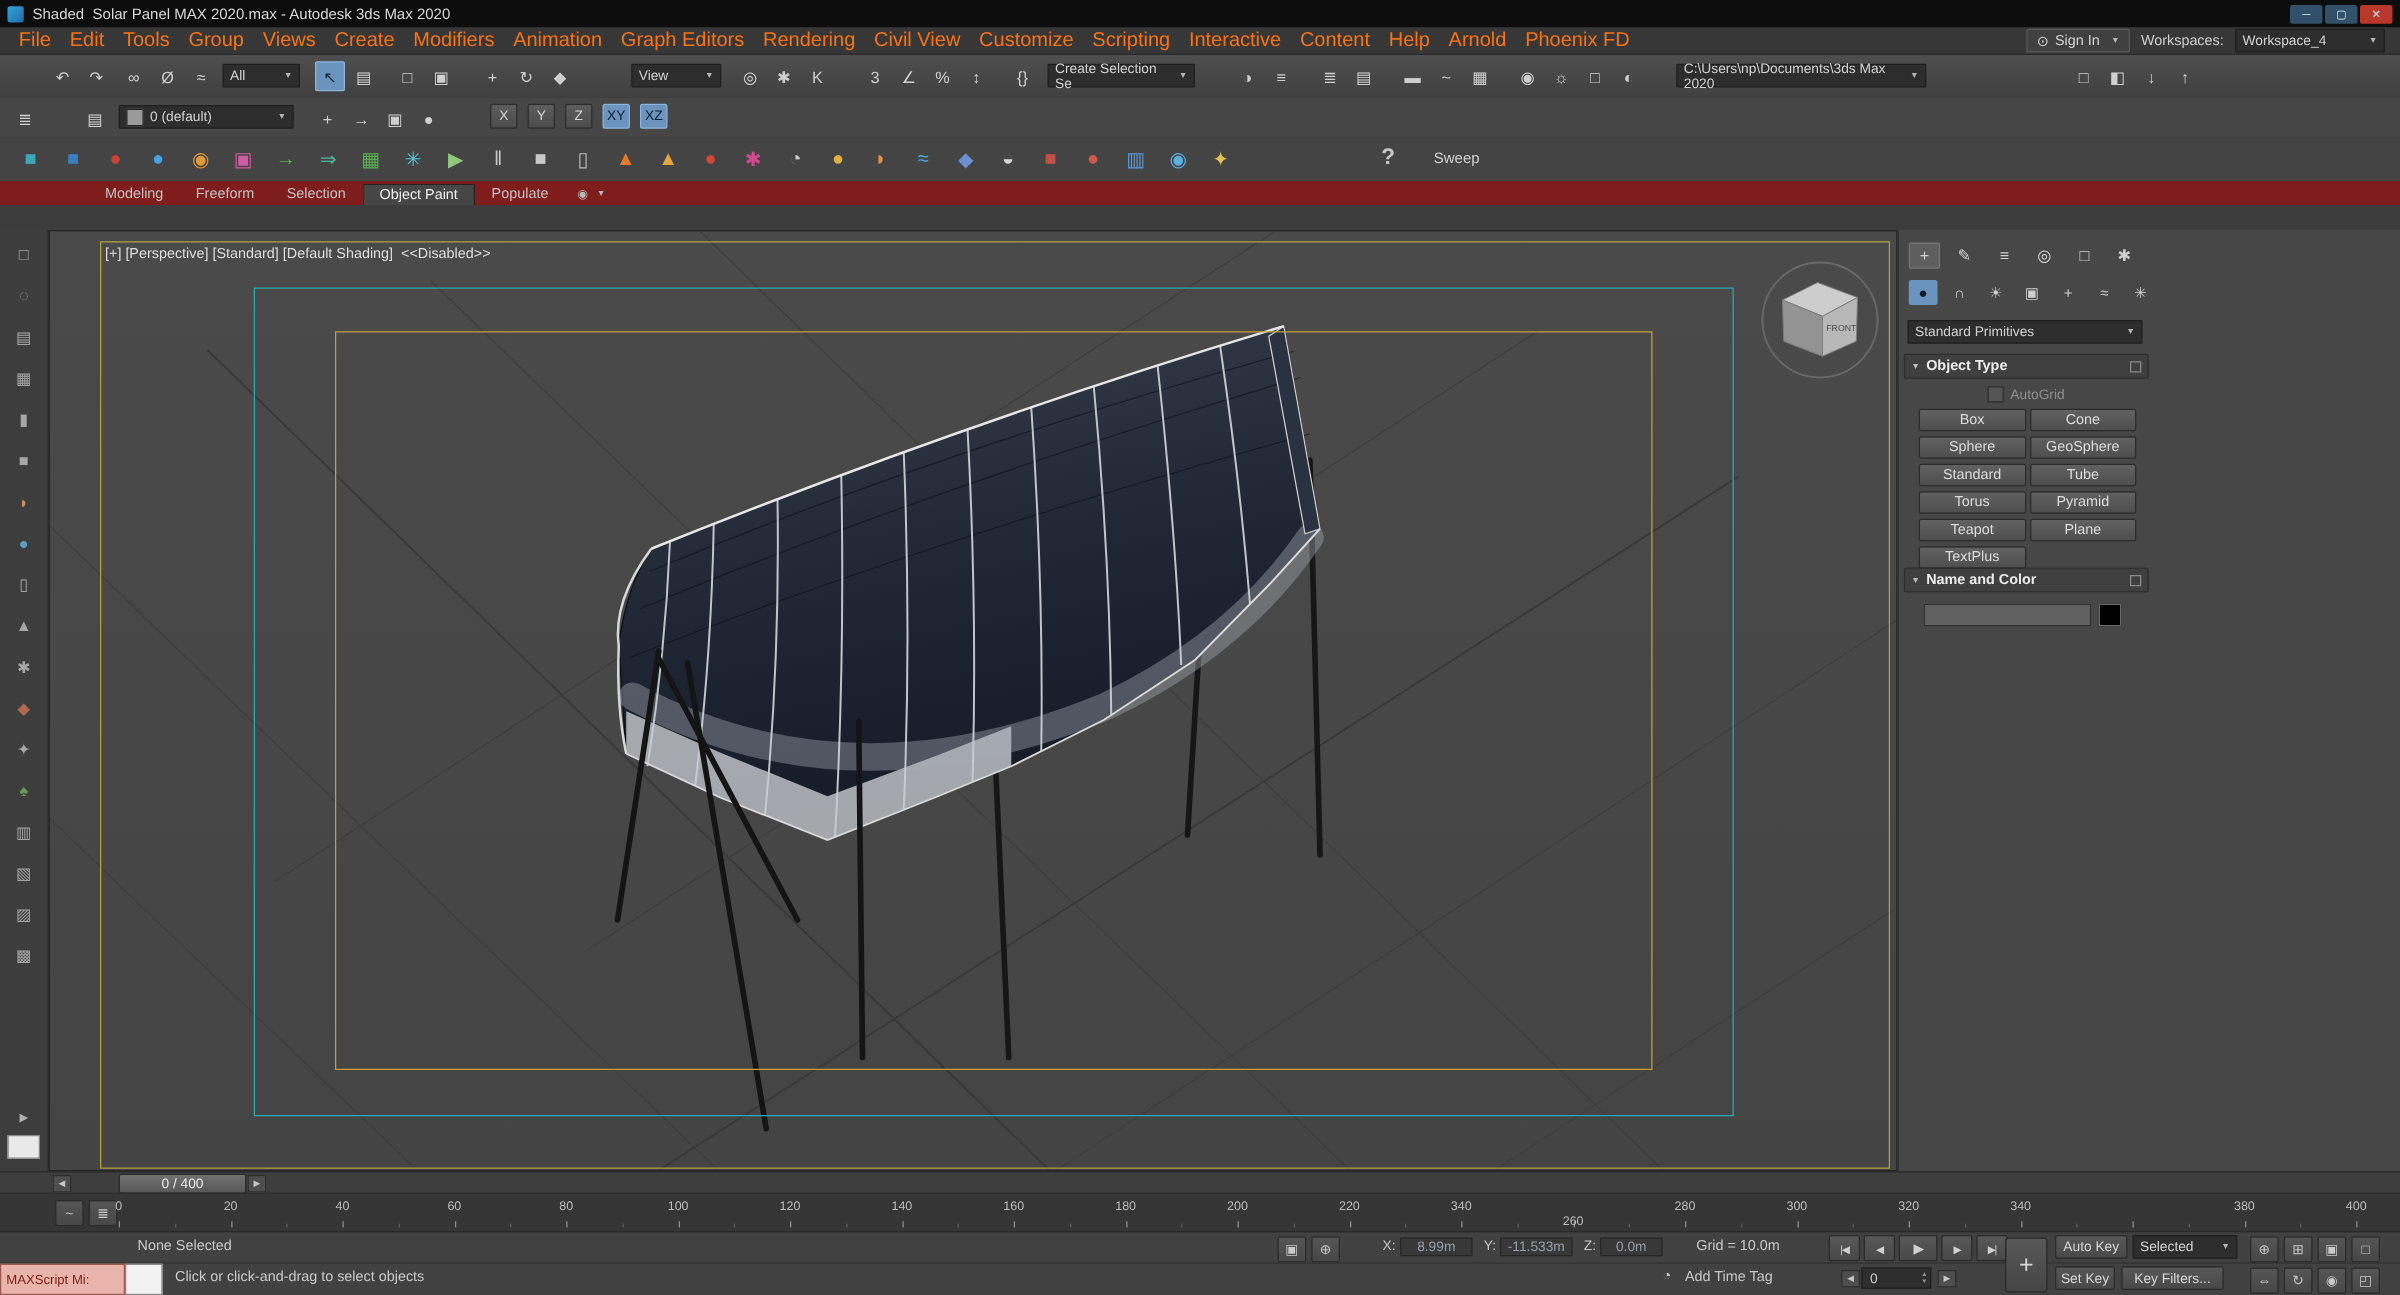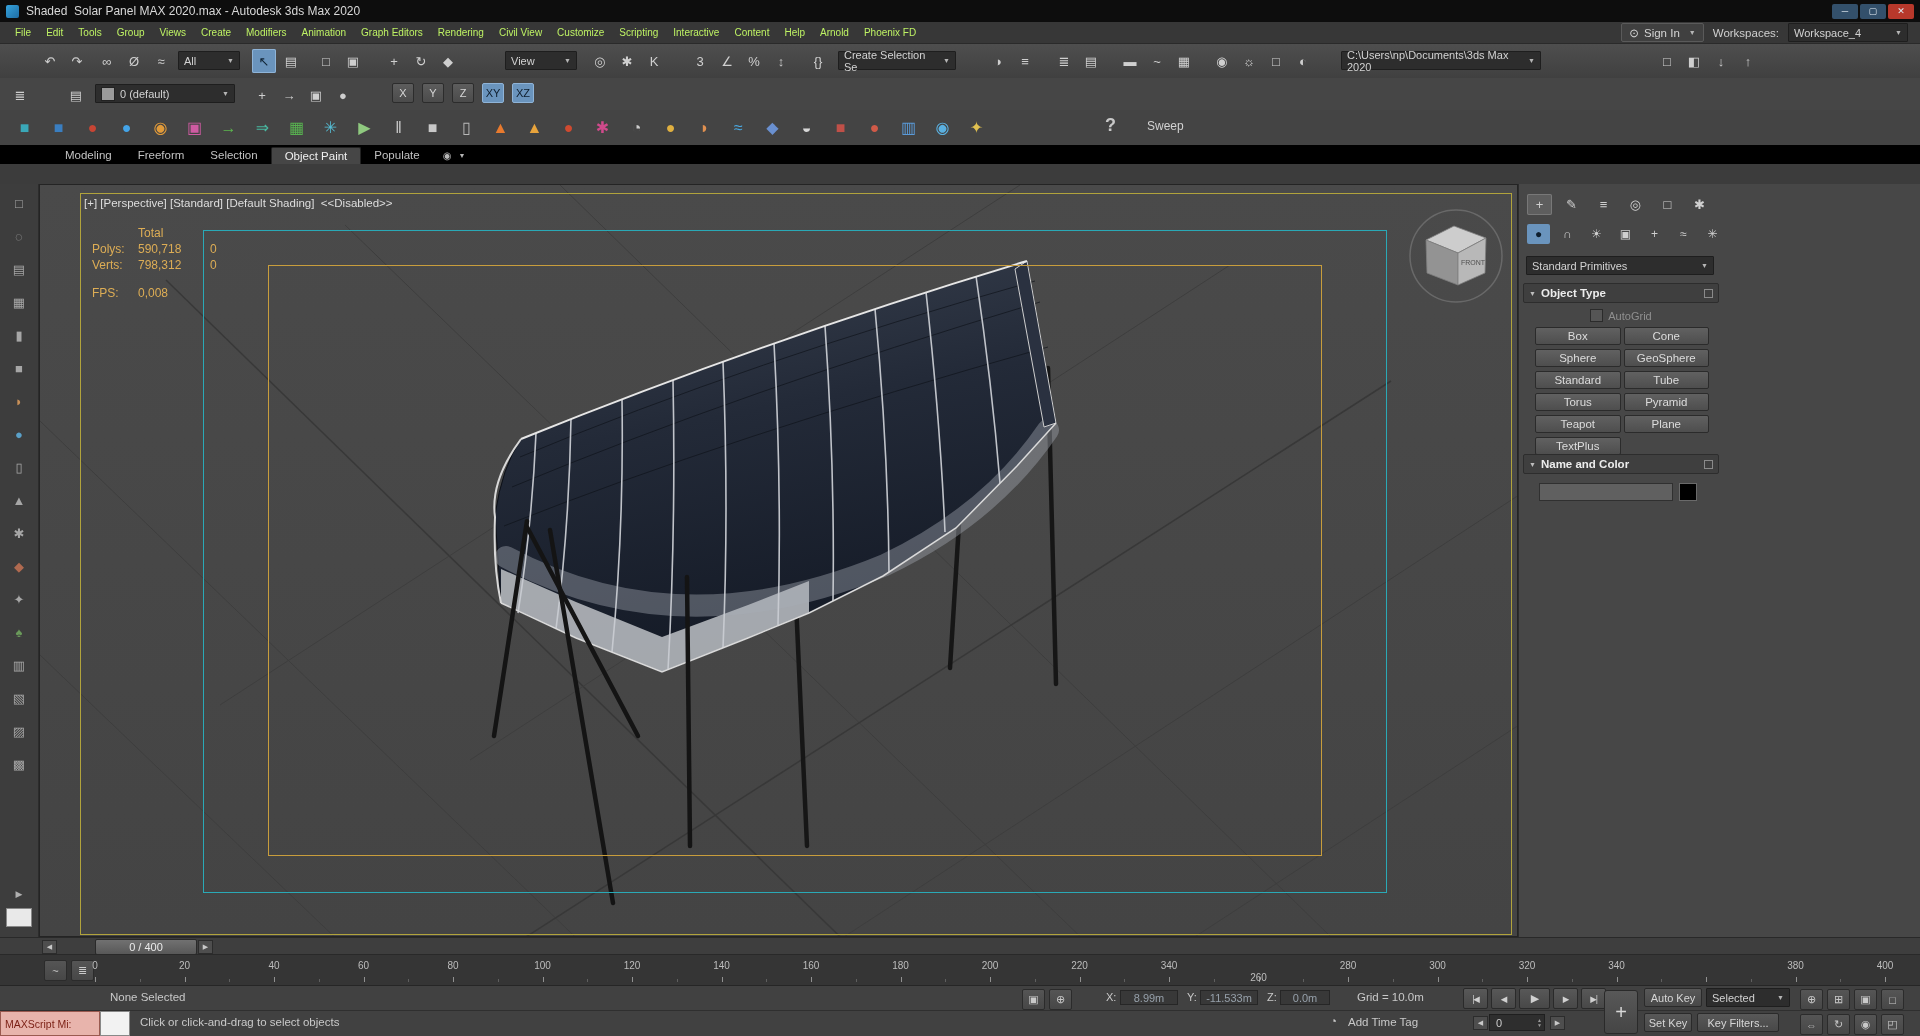--- a/index.html
+++ b/index.html
@@ -7,21 +7,21 @@
   
   .titlebar{position:absolute;left:0;top:0;width:100%;height:22px;background:#0d0d0d;display:flex;align-items:center;padding:0 6px;box-sizing:border-box}
   .appicon{width:13px;height:13px;background:linear-gradient(135deg,#35a3dd,#1e6ca3);border-radius:2px;margin-right:7px}
   .title{font-size:12px;color:#d8d8d8;white-space:pre}
   .winbtns{margin-left:auto;display:flex;gap:2px}
   .winbtn{width:26px;height:15px;display:flex;align-items:center;justify-content:center;font-size:9px;color:#dfe8f0;background:#33506b;border-radius:2px;cursor:default}
   .winbtn.close{background:#b8382b}
   
   .menubar{position:absolute;left:0;top:22px;width:100%;height:22px;background:#373737;border-bottom:1px solid #2a2a2a;display:flex;align-items:center;box-sizing:border-box;padding:0 8px}
   .menu-items{display:flex;gap:1px}
-  .menu-item{padding:2px 7px;font-size:10px;color:#bef264}
+  .menu-item{padding:2px 7px;font-size:16px;color:#f97316}
   .menubar-right{margin-left:auto;display:flex;align-items:center;gap:9px;padding-right:4px}
   .signin{display:flex;align-items:center;gap:5px;border:1px solid #5a5a5a;background:#404040;height:17px;padding:0 7px;font-size:11.5px;border-radius:2px}
   .ws-label{font-size:11.5px;color:#cfcfcf}
   .caret{font-size:7px;color:#b5b5b5;margin-left:4px}
   .combo{display: flex;align-items:center;background:#2d2d2d;border:1px solid #1e1e1e;height:19px;padding:0 5px;font-size:11px;color:#d2d2d2;box-sizing:border-box;border-radius:1px}
   .combo .caret{margin-left:auto;padding-left:5px}
   .combo.abs{position:absolute;top:7px}
   
   .toolbar1{position:absolute;left:0;top:44px;width:100%;height:34px;background:linear-gradient(#4e4e4e,#404040);border-bottom:1px solid #2e2e2e}
   .tg{position:absolute;top:5px;display:flex;gap:3px}
@@ -31,21 +31,21 @@
   .toolbar2 .tg{top:5px}
   .axisbtn{min-width:22px;height:20px;background:linear-gradient(#5d5d5d,#4b4b4b);border:1px solid #2c2c2c;display:flex;align-items:center;justify-content:center;font-size:11px;color:#d6d6d6;border-radius:2px;padding:0 2px;box-sizing:border-box}
   .axisbtn.active{background:#6a94bd;color:#0e1e2e;border-color:#8fb4d8}
   .layerchip{width:12px;height:12px;background:#9a9a9a;border:1px solid #222;margin-right:5px;flex:none}
   .toolbar3{position:absolute;left:0;top:110px;width:100%;height:35px;background:#444;border-bottom:1px solid #2b2b2b}
   .ticons{position:absolute;left:12px;top:5px;display:flex;gap:9px}
   .t3icon{width:25px;height:25px;display:flex;align-items:center;justify-content:center;font-size:16px}
   .help-q{position:absolute;left:1105px;top:5px;font-size:18px;color:#c8c8c8;font-weight:bold}
   .sweep{position:absolute;left:1147px;top:9px;font-size:12px;color:#d2d2d2}
   
-  .ribbontabs{position:absolute;left:0;top:145px;width:100%;height:19px;background:#000000;display:flex;align-items:flex-end;padding-left:52px;box-sizing:border-box}
+  .ribbontabs{position:absolute;left:0;top:145px;width:100%;height:19px;background:#7f1d1d;display:flex;align-items:flex-end;padding-left:71px;box-sizing:border-box}
   .rtab{padding:2px 13px 2px;font-size:11.5px;color:#c2c2c2}
   .rtab.active{background:#464646;color:#efefef;border:1px solid #222;border-bottom:none;border-radius:2px 2px 0 0}
   .rtab-menu{display:flex;align-items:center;gap:3px;margin-left:10px;color:#b8b8b8;font-size:10px;padding-bottom:3px}
   .subtabs{position:absolute;left:0;top:164px;width:100%;height:20px;background:#3b3b3b;border-bottom:1px solid #282828;display:flex;gap:5px;padding:2px 0 0 48px;box-sizing:border-box}
   .subtab{padding:0 9px;font-size:11px;color:#d2d2d2;background:#474747;border:1px solid #2a2a2a;border-radius:2px;height:15px;display:flex;align-items:center}
   
   .lefttoolbar{position:absolute;left:0;top:184px;width:39px;height:753px;background:#3d3d3d;border-right:1px solid #2c2c2c;display:flex;flex-direction:column;align-items:center;padding:8px 0 10px;box-sizing:border-box}
   .lt-list{display:flex;flex-direction:column;gap:11px;align-items:center}
   .ltbicon{width:22px;height:22px;display:flex;align-items:center;justify-content:center;font-size:13px;color:#a6a6a6}
   .lt-bottom{margin-top:auto;display:flex;flex-direction:column;gap:9px;align-items:center}
@@ -418,26 +418,20 @@
         <polygon points="1386,55 1414,41 1446,53 1418,68" fill="#cdcdcd" stroke="#7e7e7e" stroke-width="0.8"></polygon>
         <polygon points="1386,55 1418,68 1418,100 1387,88" fill="#939393" stroke="#7e7e7e" stroke-width="0.8"></polygon>
         <polygon points="1418,68 1446,53 1445,88 1418,100" fill="#b8b8b8" stroke="#7e7e7e" stroke-width="0.8"></polygon>
         <text x="1421" y="80" font-size="7" fill="#4e4e4e">FRONT</text>
       </g>
     </svg>
     <div class="safe" id="safe-live"></div>
     <div class="safe" id="safe-action"></div>
     <div class="safe" id="safe-title"></div>
     <div class="vp-label">[+] [Perspective] [Standard] [Default Shading]  &lt;&lt;Disabled&gt;&gt;</div>
-    <div class="stats">
-      <div><span class="sl"></span><span class="sv">Total</span></div>
-      <div><span class="sl">Polys:</span><span class="sv">590,718</span><span class="se">0</span></div>
-      <div><span class="sl">Verts:</span><span class="sv">798,312</span><span class="se">0</span></div>
-      <div class="fps"><span class="sl">FPS:</span><span class="sv">0,008</span></div>
-    </div>
   </div>
 
   <div class="cmdpanel">
     <div class="cp-tabs">
         <span class="cp-tab active">+</span>
         <span class="cp-tab">✎</span>
         <span class="cp-tab">≡</span>
         <span class="cp-tab">◎</span>
         <span class="cp-tab">□</span>
         <span class="cp-tab">✱</span>

